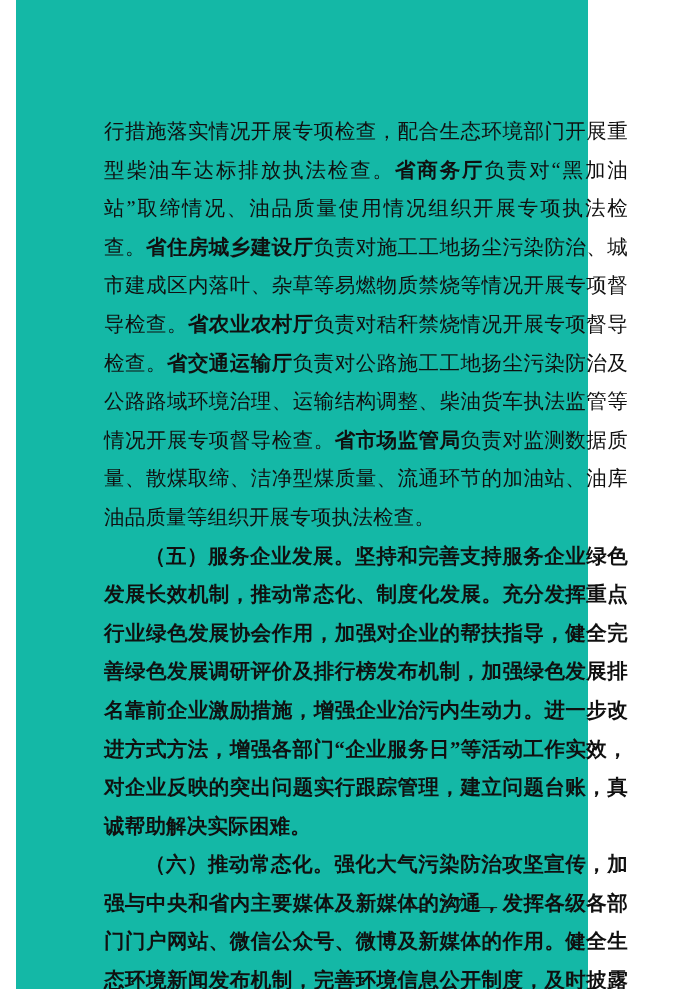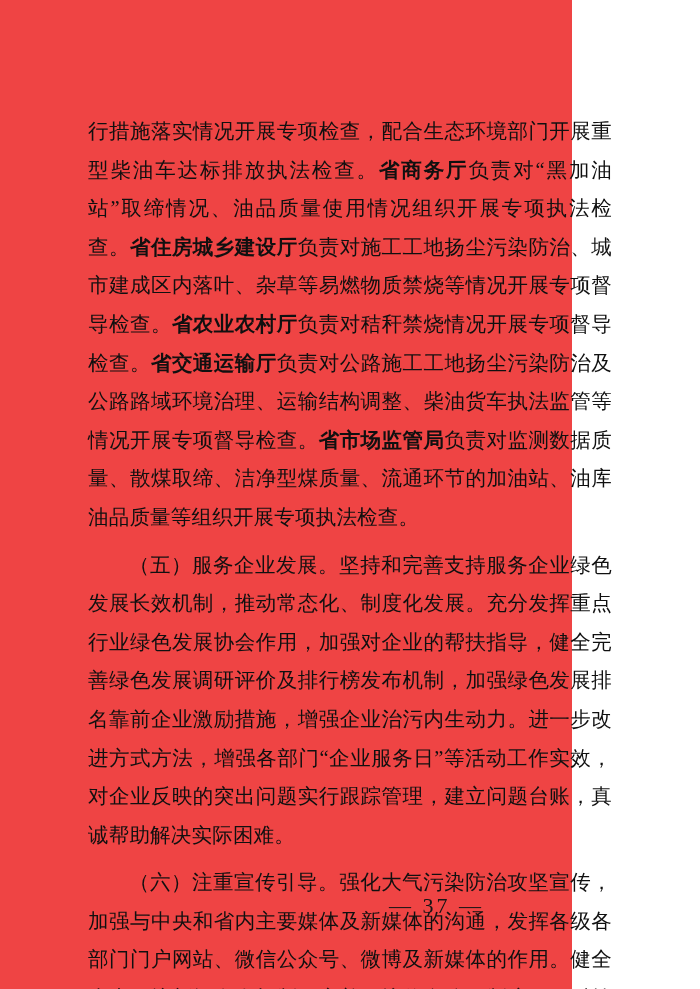--- a/index.html
+++ b/index.html
@@ -10,44 +10,44 @@
     width: 700px;
     height: 989px;
     background: #ffffff;
     font-family: "Liberation Serif", "DejaVu Serif", serif;
     color: #1a1a1a;
     position: relative;
     overflow: hidden;
   }
   .page {
     position: absolute;
-    left: 0;
+    left: 16px;
     top: 0;
     width: 572px;
     height: 989px;
-    background: #ef4444;
+    background: #14b8a6;
     box-sizing: border-box;
   }
   .content {
     position: absolute;
     left: 88px;
     top: 112px;
     width: 524px;
   }
   .para {
     font-size: 20.5px;
     line-height: 38.6px;
     text-align: justify;
     text-justify: inter-ideograph;
     margin: 0 0 0 0;
     letter-spacing: 0.2px;
     color: #101010;
   }
   .para + .para {
-    margin-top: 9px;
+    font-weight: bold;
   }
   .indent {
     text-indent: 2em;
   }
   .b {
     font-weight: bold;
   }
   .pagenum-wrap {
     position: absolute;
     right: 88px;
@@ -57,16 +57,16 @@
     color: #151515;
   }
 </style>
 </head>
 <body>
 
 <div class="page">
   <div class="content">
     <p class="para" id="para-1"><span>行措施落实情况开展专项检查，配合生态环境部门开展重型柴油车达标排放执法检查。</span><span class="b">省商务厅</span><span>负责对“黑加油站”取缔情况、油品质量使用情况组织开展专项执法检查。</span><span class="b">省住房城乡建设厅</span><span>负责对施工工地扬尘污染防治、城市建成区内落叶、杂草等易燃物质禁烧等情况开展专项督导检查。</span><span class="b">省农业农村厅</span><span>负责对秸秆禁烧情况开展专项督导检查。</span><span class="b">省交通运输厅</span><span>负责对公路施工工地扬尘污染防治及公路路域环境治理、运输结构调整、柴油货车执法监管等情况开展专项督导检查。</span><span class="b">省市场监管局</span><span>负责对监测数据质量、散煤取缔、洁净型煤质量、流通环节的加油站、油库油品质量等组织开展专项执法检查。</span></p>
     <p class="para indent" id="para-2"><span>（五）服务企业发展。</span><span>坚持和完善支持服务企业绿色发展长效机制，推动常态化、制度化发展。充分发挥重点行业绿色发展协会作用，加强对企业的帮扶指导，健全完善绿色发展调研评价及排行榜发布机制，加强绿色发展排名靠前企业激励措施，增强企业治污内生动力。进一步改进方式方法，增强各部门“企业服务日”等活动工作实效，对企业反映的突出问题实行跟踪管理，建立问题台账，真诚帮助解决实际困难。</span></p>
-    <p class="para indent" id="para-3"><span>（六）注重宣传引导。</span><span>强化大气污染防治攻坚宣传，加强与中央和省内主要媒体及新媒体的沟通，发挥各级各部门门户网站、微信公众号、微博及新媒体的作用。健全生态环境新闻发布机制，完善环境信息公开制度，及时披露公众关心的污染防治攻坚行动信息，及时报道企业生态环境治理先进典型、曝光反面案例，引</span></p>
+    <p class="para indent" id="para-3"><span>（六）推动常态化。</span><span>强化大气污染防治攻坚宣传，加强与中央和省内主要媒体及新媒体的沟通，发挥各级各部门门户网站、微信公众号、微博及新媒体的作用。健全生态环境新闻发布机制，完善环境信息公开制度，及时披露公众关心的污染防治攻坚行动信息，及时报道企业生态环境治理先进典型、曝光反面案例，引</span></p>
   </div>
   <div class="pagenum-wrap">— 37 —</div>
 </div>
 
 </body></html>

